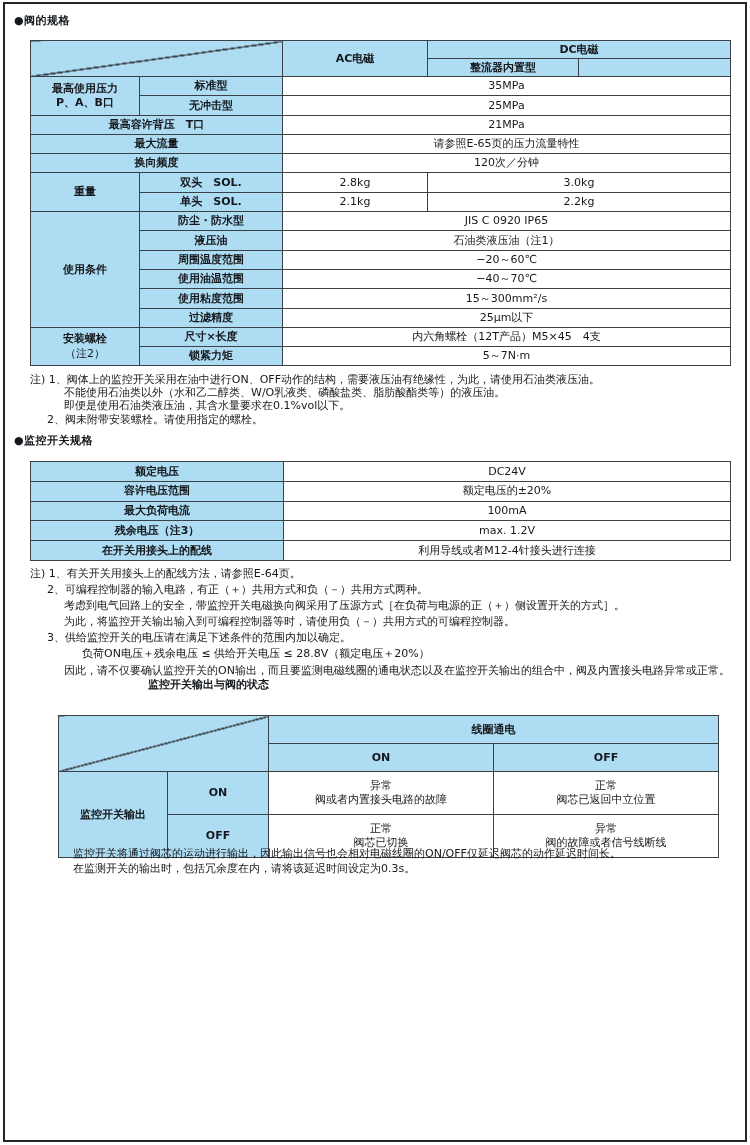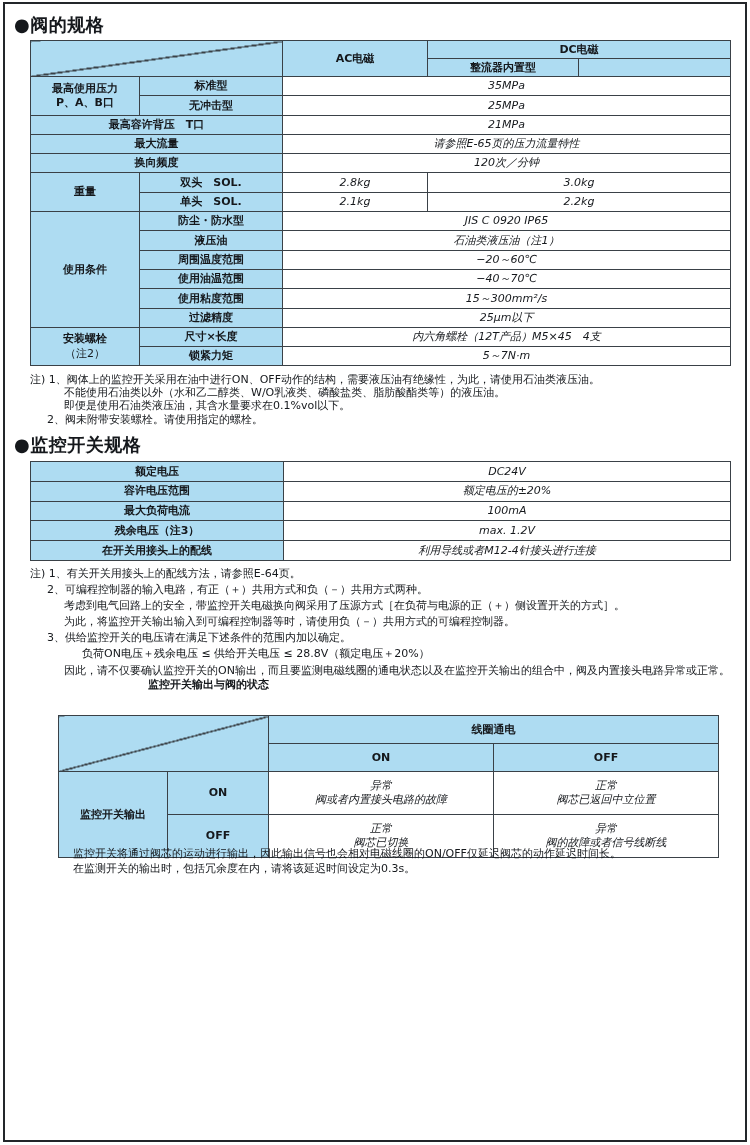--- a/index.html
+++ b/index.html
@@ -3,29 +3,29 @@
 <meta charset="utf-8">
 <style>
   html,body { margin:0; padding:0; background:#fff; }
   .page {
     position:relative; width:750px; height:1145px; background:#ffffff;
     font-family:"DejaVu Sans", sans-serif; color:#15181c; overflow:hidden;
   }
   .frame { position:absolute; left:3px; top:2px; width:740px; height:1136px;
     border:2px solid #23262a; pointer-events:none; }
   .abs { position:absolute; }
-  .sec-title { font-size:18px; font-weight:bold; letter-spacing:0.5px; white-space:nowrap; }
+  .sec-title { font-size:11px; font-weight:bold; letter-spacing:0.5px; white-space:nowrap; }
 
   table.t { border-collapse:collapse; table-layout:fixed; }
   table.t td {
     border:1px solid #3a4147; padding:0; text-align:center; vertical-align:middle;
     font-size:11px; line-height:1.25; overflow:hidden; white-space:nowrap;
   }
   td.blue { background:#aedcf2; font-weight:bold; }
-  td.val  { background:#ffffff; font-weight:normal;font-style:italic; }
+  td.val  { background:#ffffff; font-weight:normal; }
   tr.h18 { height:18px; }
   .t1 tbody tr.dr { height:19.3px; }
   .t2 tbody tr { height:19.8px; }
   .t3 tr.hh { height:28px; }
   .t3 tr.dd { height:43px; }
   .t3 td.val { white-space:normal; }
 
   td.diag {
     background-color:#aedcf2;
     background-image:linear-gradient(to bottom right,

